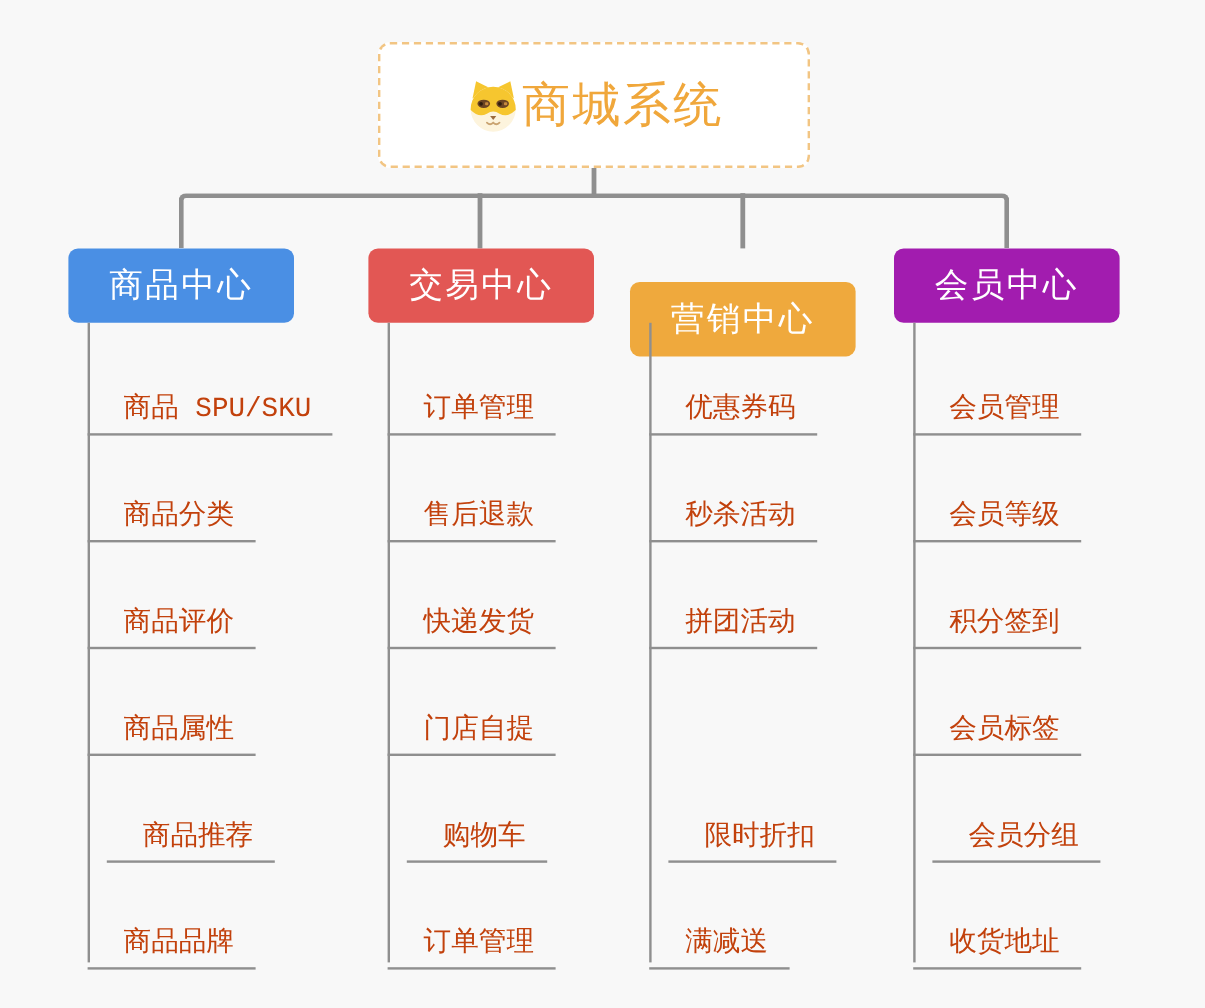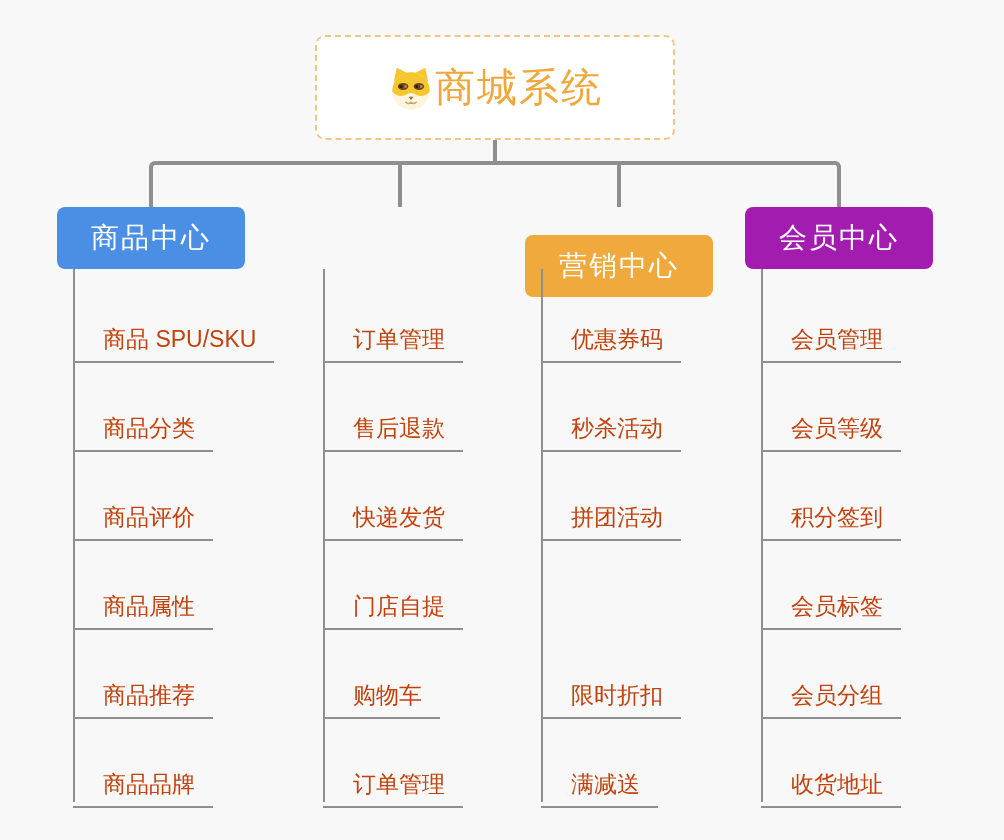--- a/index.html
+++ b/index.html
@@ -36,21 +36,21 @@
   .bus-right{
     left:495px;top:161px;width:346px;height:46px;box-sizing:border-box;
     border-right:4px solid #8f8f8f;border-top:4px solid #8f8f8f;
     border-top-right-radius:6px;
   }
   .drop-2{left:398px;top:161px;width:4px;height:46px;background:#8f8f8f;}
   .drop-3{left:617px;top:161px;width:4px;height:46px;background:#8f8f8f;}
 
   
   .col{position:absolute;top:207px;width:250px;height:610px;}
-  .col-1{left:57px;}
+  .col-1{left:57px;font-family:Liberation Mono, monospace;}
   .col-2{left:307px;}
   .col-3{left:525px;}
   .col-4{left:745px;}
 
   .branch-header{
     position:absolute;left:0;top:0;width:188px;height:62px;
     border-radius:8px;
     display:flex;align-items:center;justify-content:center;
     color:#ffffff;font-size:28px;letter-spacing:2px;
     cursor:pointer;
@@ -61,21 +61,21 @@
   }
   .leaf{
     position:absolute;left:16px;height:40px;
     display:flex;align-items:flex-end;
     padding:0 18px 6px 30px;box-sizing:content-box;
     border-bottom:2px solid #8f8f8f;
     font-size:23px;color:#c2410c;white-space:nowrap;
     cursor:pointer;
   }
   .leaf-1{top:108px;} .leaf-2{top:197px;} .leaf-3{top:286px;}
-  .leaf-4{top:375px;} .leaf-5{top:464px;} .leaf-6{top:553px;}
+  .leaf-4{top:375px;} .leaf-5{top:464px;margin-left:16px;} .leaf-6{top:553px;}
 </style>
 </head>
 <body>
 
 <div class="canvas">
 
   <div class="conn root-stem"></div>
   <div class="conn bus-left"></div>
   <div class="conn bus-right"></div>
   <div class="conn drop-2"></div>
@@ -108,20 +108,23 @@
     <div class="col-stem"></div>
     <div class="leaf leaf-1">商品 SPU/SKU</div>
     <div class="leaf leaf-2">商品分类</div>
     <div class="leaf leaf-3">商品评价</div>
     <div class="leaf leaf-4">商品属性</div>
     <div class="leaf leaf-5">商品推荐</div>
     <div class="leaf leaf-6">商品品牌</div>
   </div>
 
   <div class="col col-2">
+    <div class="branch-header" style="background-color: rgb(226, 87, 84);">
+      <span>交易中心</span>
+    </div>
     <div class="col-stem"></div>
     <div class="leaf leaf-1">订单管理</div>
     <div class="leaf leaf-2">售后退款</div>
     <div class="leaf leaf-3">快递发货</div>
     <div class="leaf leaf-4">门店自提</div>
     <div class="leaf leaf-5">购物车</div>
     <div class="leaf leaf-6">订单管理</div>
   </div>
 
   <div class="col col-3">

